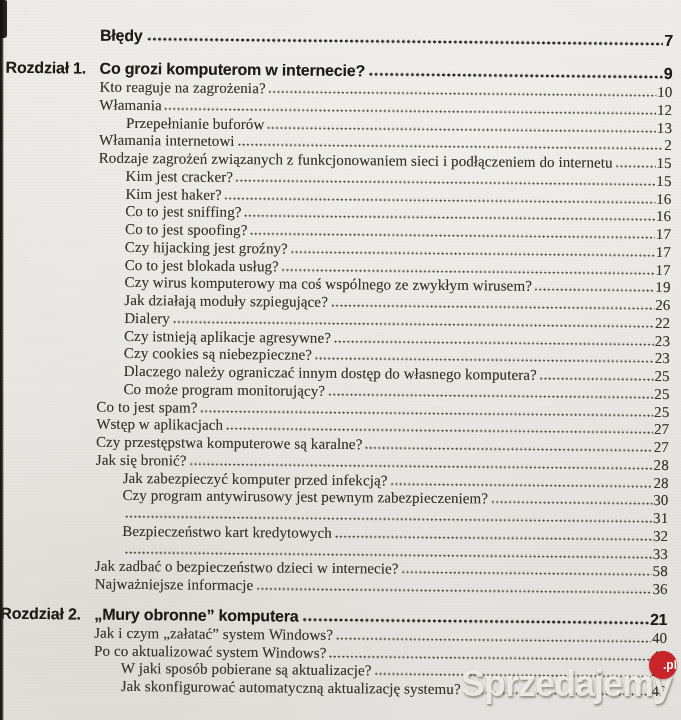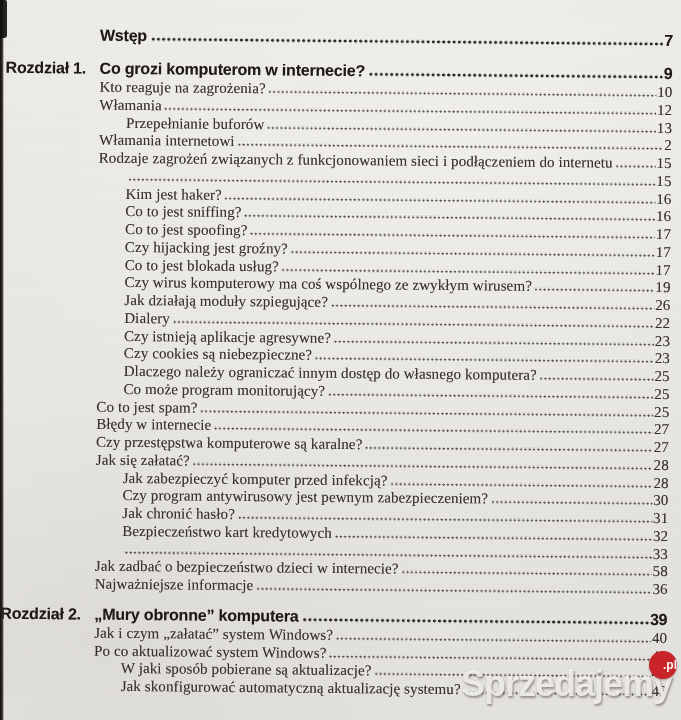--- a/index.html
+++ b/index.html
@@ -83,21 +83,21 @@
     box-shadow:0 1px 2px rgba(60,30,25,.35);
   }
 </style>
 </head>
 <body>
 
 <div class="page">
   <div class="skew">
     <div class="toc" id="toc">
         <div class="row chapter">
-          <span class="title">Wstęp</span>
+          <span class="title">Błędy</span>
           <span class="leader"></span>
           <span class="pagenum">7</span>
         </div>
         <div class="row chapter">
           <span class="chapter-label">Rozdział 1.</span>
           <span class="title">Co grozi komputerom w internecie?</span>
           <span class="leader"></span>
           <span class="pagenum">9</span>
         </div>
         <div class="row l0">
@@ -119,20 +119,21 @@
           <span class="title">Włamania internetowi</span>
           <span class="leader"></span>
           <span class="pagenum">2</span>
         </div>
         <div class="row l0">
           <span class="title">Rodzaje zagrożeń związanych z funkcjonowaniem sieci i podłączeniem do internetu</span>
           <span class="leader"></span>
           <span class="pagenum">15</span>
         </div>
         <div class="row l1">
+          <span class="title">Kim jest cracker?</span>
           <span class="leader"></span>
           <span class="pagenum">15</span>
         </div>
         <div class="row l1">
           <span class="title">Kim jest haker?</span>
           <span class="leader"></span>
           <span class="pagenum">16</span>
         </div>
         <div class="row l1">
           <span class="title">Co to jest sniffing?</span>
@@ -188,46 +189,45 @@
           <span class="title">Co może program monitorujący?</span>
           <span class="leader"></span>
           <span class="pagenum">25</span>
         </div>
         <div class="row l0">
           <span class="title">Co to jest spam?</span>
           <span class="leader"></span>
           <span class="pagenum">25</span>
         </div>
         <div class="row l0">
-          <span class="title">Błędy w internecie</span>
+          <span class="title">Wstęp w aplikacjach</span>
           <span class="leader"></span>
           <span class="pagenum">27</span>
         </div>
         <div class="row l0">
           <span class="title">Czy przestępstwa komputerowe są karalne?</span>
           <span class="leader"></span>
           <span class="pagenum">27</span>
         </div>
         <div class="row l0">
-          <span class="title">Jak się załatać?</span>
+          <span class="title">Jak się bronić?</span>
           <span class="leader"></span>
           <span class="pagenum">28</span>
         </div>
         <div class="row l1">
           <span class="title">Jak zabezpieczyć komputer przed infekcją?</span>
           <span class="leader"></span>
           <span class="pagenum">28</span>
         </div>
         <div class="row l1">
           <span class="title">Czy program antywirusowy jest pewnym zabezpieczeniem?</span>
           <span class="leader"></span>
           <span class="pagenum">30</span>
         </div>
         <div class="row l1">
-          <span class="title">Jak chronić hasło?</span>
           <span class="leader"></span>
           <span class="pagenum">31</span>
         </div>
         <div class="row l1">
           <span class="title">Bezpieczeństwo kart kredytowych</span>
           <span class="leader"></span>
           <span class="pagenum">32</span>
         </div>
         <div class="row l1">
           <span class="leader"></span>
@@ -240,21 +240,21 @@
         </div>
         <div class="row l0">
           <span class="title">Najważniejsze informacje</span>
           <span class="leader"></span>
           <span class="pagenum">36</span>
         </div>
         <div class="row chapter ch2">
           <span class="chapter-label">Rozdział 2.</span>
           <span class="title">„Mury obronne” komputera</span>
           <span class="leader"></span>
-          <span class="pagenum">39</span>
+          <span class="pagenum">21</span>
         </div>
         <div class="row l0">
           <span class="title">Jak i czym „załatać” system Windows?</span>
           <span class="leader"></span>
           <span class="pagenum">40</span>
         </div>
         <div class="row l0">
           <span class="title">Po co aktualizować system Windows?</span>
           <span class="leader"></span>
           <span class="pagenum">48</span>

